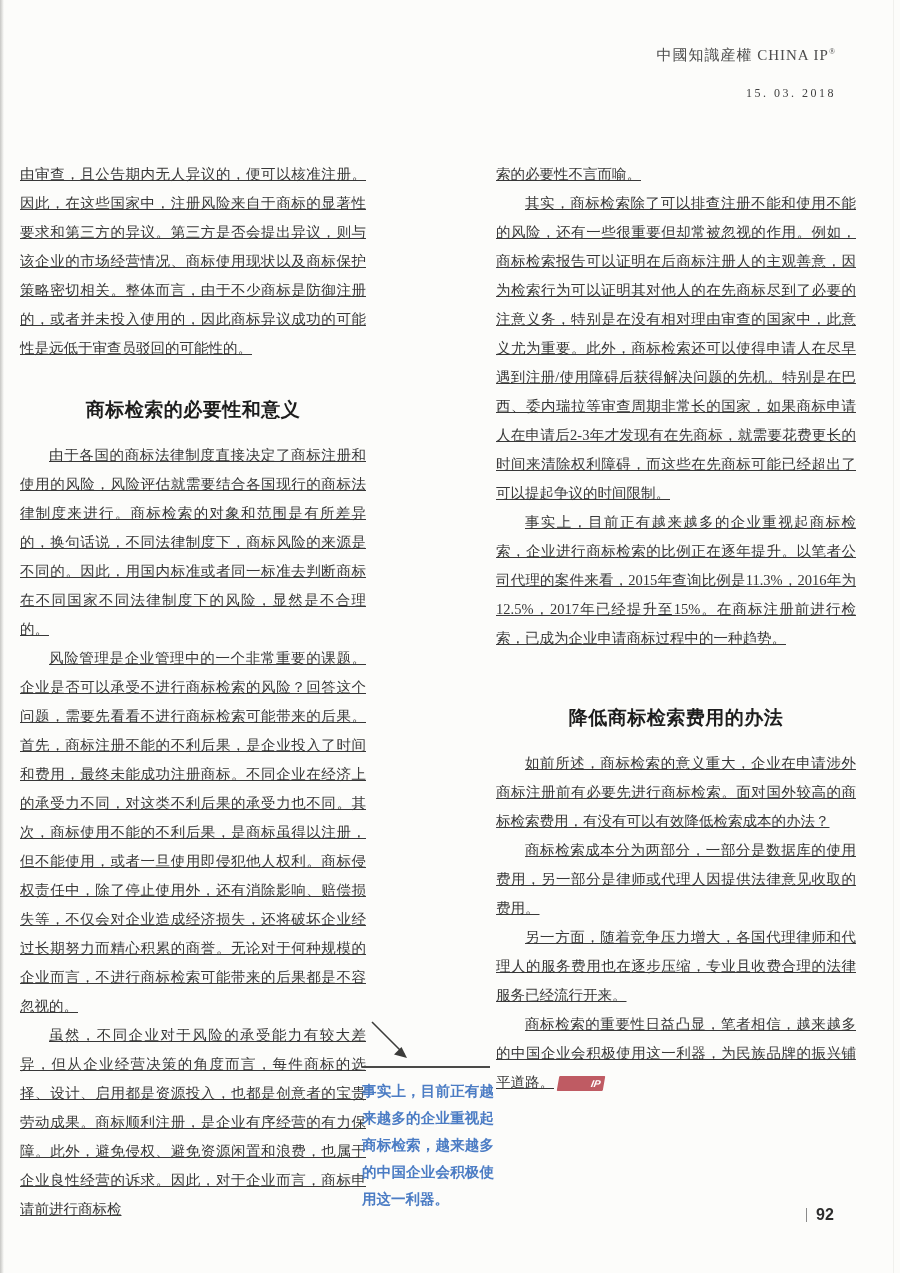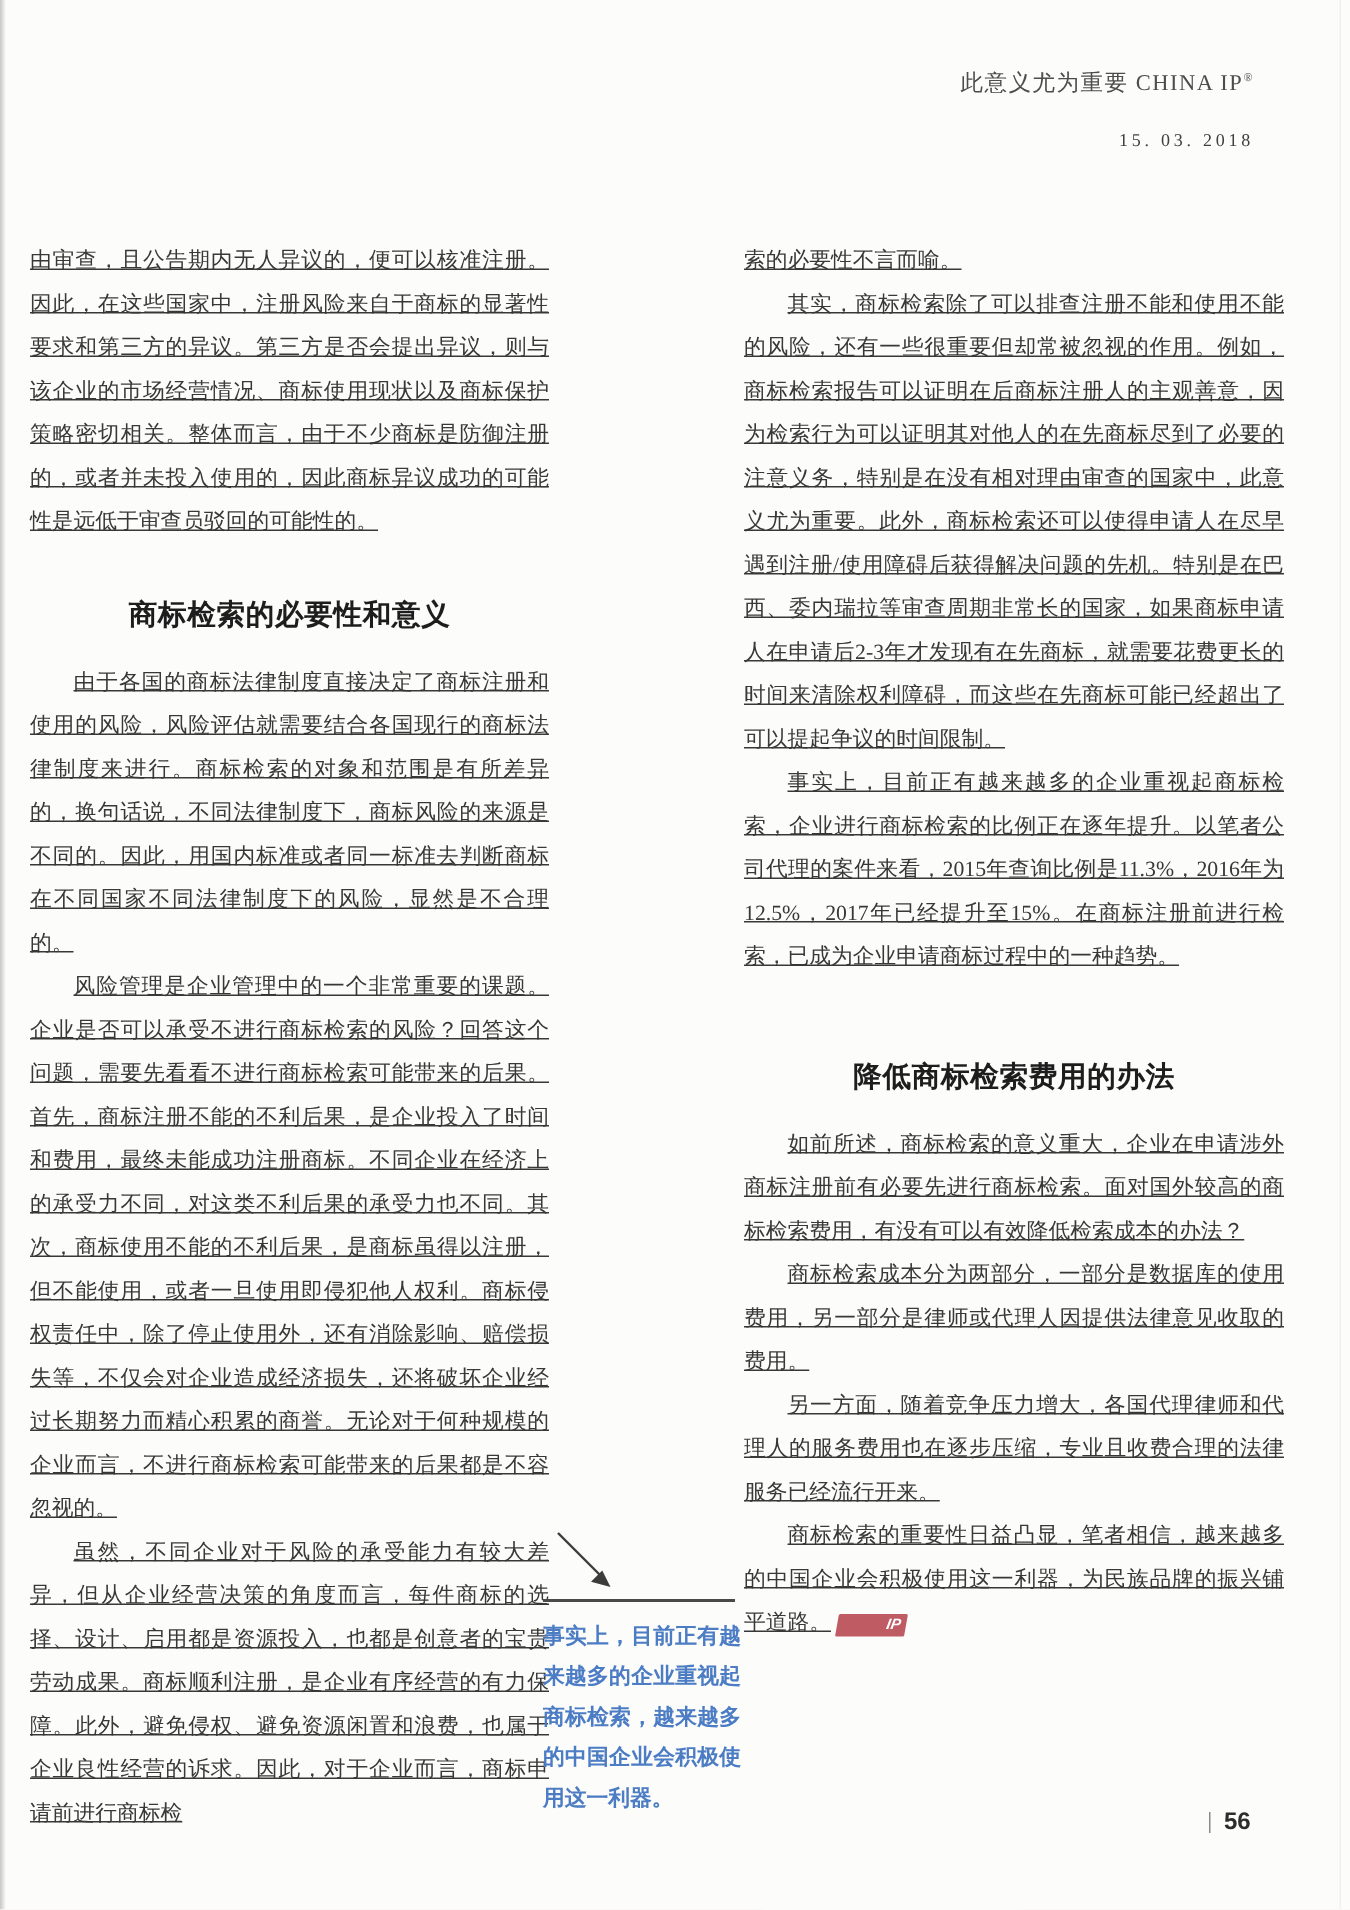--- a/index.html
+++ b/index.html
@@ -87,21 +87,21 @@
   }
 </style>
 </head>
 <body>
 
 <div class="page">
   <div class="scan-edge-left"></div>
   <div class="scan-edge-right"></div>
 
   <header>
-    <div class="mag-title"><span>此意义尤为重要 CHINA IP</span><sup>®</sup></div>
+    <div class="mag-title"><span>中國知識産權 CHINA IP</span><sup>®</sup></div>
     <div class="issue-date">15. 03. 2018</div>
   </header>
 
   <main class="columns">
 
     <section class="col col-left">
       <p class="body-para">由审查，且公告期内无人异议的，便可以核准注册。因此，在这些国家中，注册风险来自于商标的显著性要求和第三方的异议。第三方是否会提出异议，则与该企业的市场经营情况、商标使用现状以及商标保护策略密切相关。整体而言，由于不少商标是防御注册的，或者并未投入使用的，因此商标异议成功的可能性是远低于审查员驳回的可能性的。</p>
       <h2 class="section-heading">商标检索的必要性和意义</h2>
       <p class="body-para indent">由于各国的商标法律制度直接决定了商标注册和使用的风险，风险评估就需要结合各国现行的商标法律制度来进行。商标检索的对象和范围是有所差异的，换句话说，不同法律制度下，商标风险的来源是不同的。因此，用国内标准或者同一标准去判断商标在不同国家不同法律制度下的风险，显然是不合理的。</p>
       <p class="body-para indent">风险管理是企业管理中的一个非常重要的课题。企业是否可以承受不进行商标检索的风险？回答这个问题，需要先看看不进行商标检索可能带来的后果。首先，商标注册不能的不利后果，是企业投入了时间和费用，最终未能成功注册商标。不同企业在经济上的承受力不同，对这类不利后果的承受力也不同。其次，商标使用不能的不利后果，是商标虽得以注册，但不能使用，或者一旦使用即侵犯他人权利。商标侵权责任中，除了停止使用外，还有消除影响、赔偿损失等，不仅会对企业造成经济损失，还将破坏企业经过长期努力而精心积累的商誉。无论对于何种规模的企业而言，不进行商标检索可能带来的后果都是不容忽视的。</p>
@@ -127,15 +127,15 @@
       <p class="body-para indent">如前所述，商标检索的意义重大，企业在申请涉外商标注册前有必要先进行商标检索。面对国外较高的商标检索费用，有没有可以有效降低检索成本的办法？</p>
       <p class="body-para indent">商标检索成本分为两部分，一部分是数据库的使用费用，另一部分是律师或代理人因提供法律意见收取的费用。</p>
       <p class="body-para indent">另一方面，随着竞争压力增大，各国代理律师和代理人的服务费用也在逐步压缩，专业且收费合理的法律服务已经流行开来。</p>
       <p class="body-para indent"><span>商标检索的重要性日益凸显，笔者相信，越来越多的中国企业会积极使用这一利器，为民族品牌的振兴铺平道路。</span><span class="end-mark">IP</span></p>
     </section>
 
   </main>
 
   <footer>
     <span class="folio-rule"></span>
-    <span class="folio-num">56</span>
+    <span class="folio-num">92</span>
   </footer>
 </div>
 
 </body></html>

